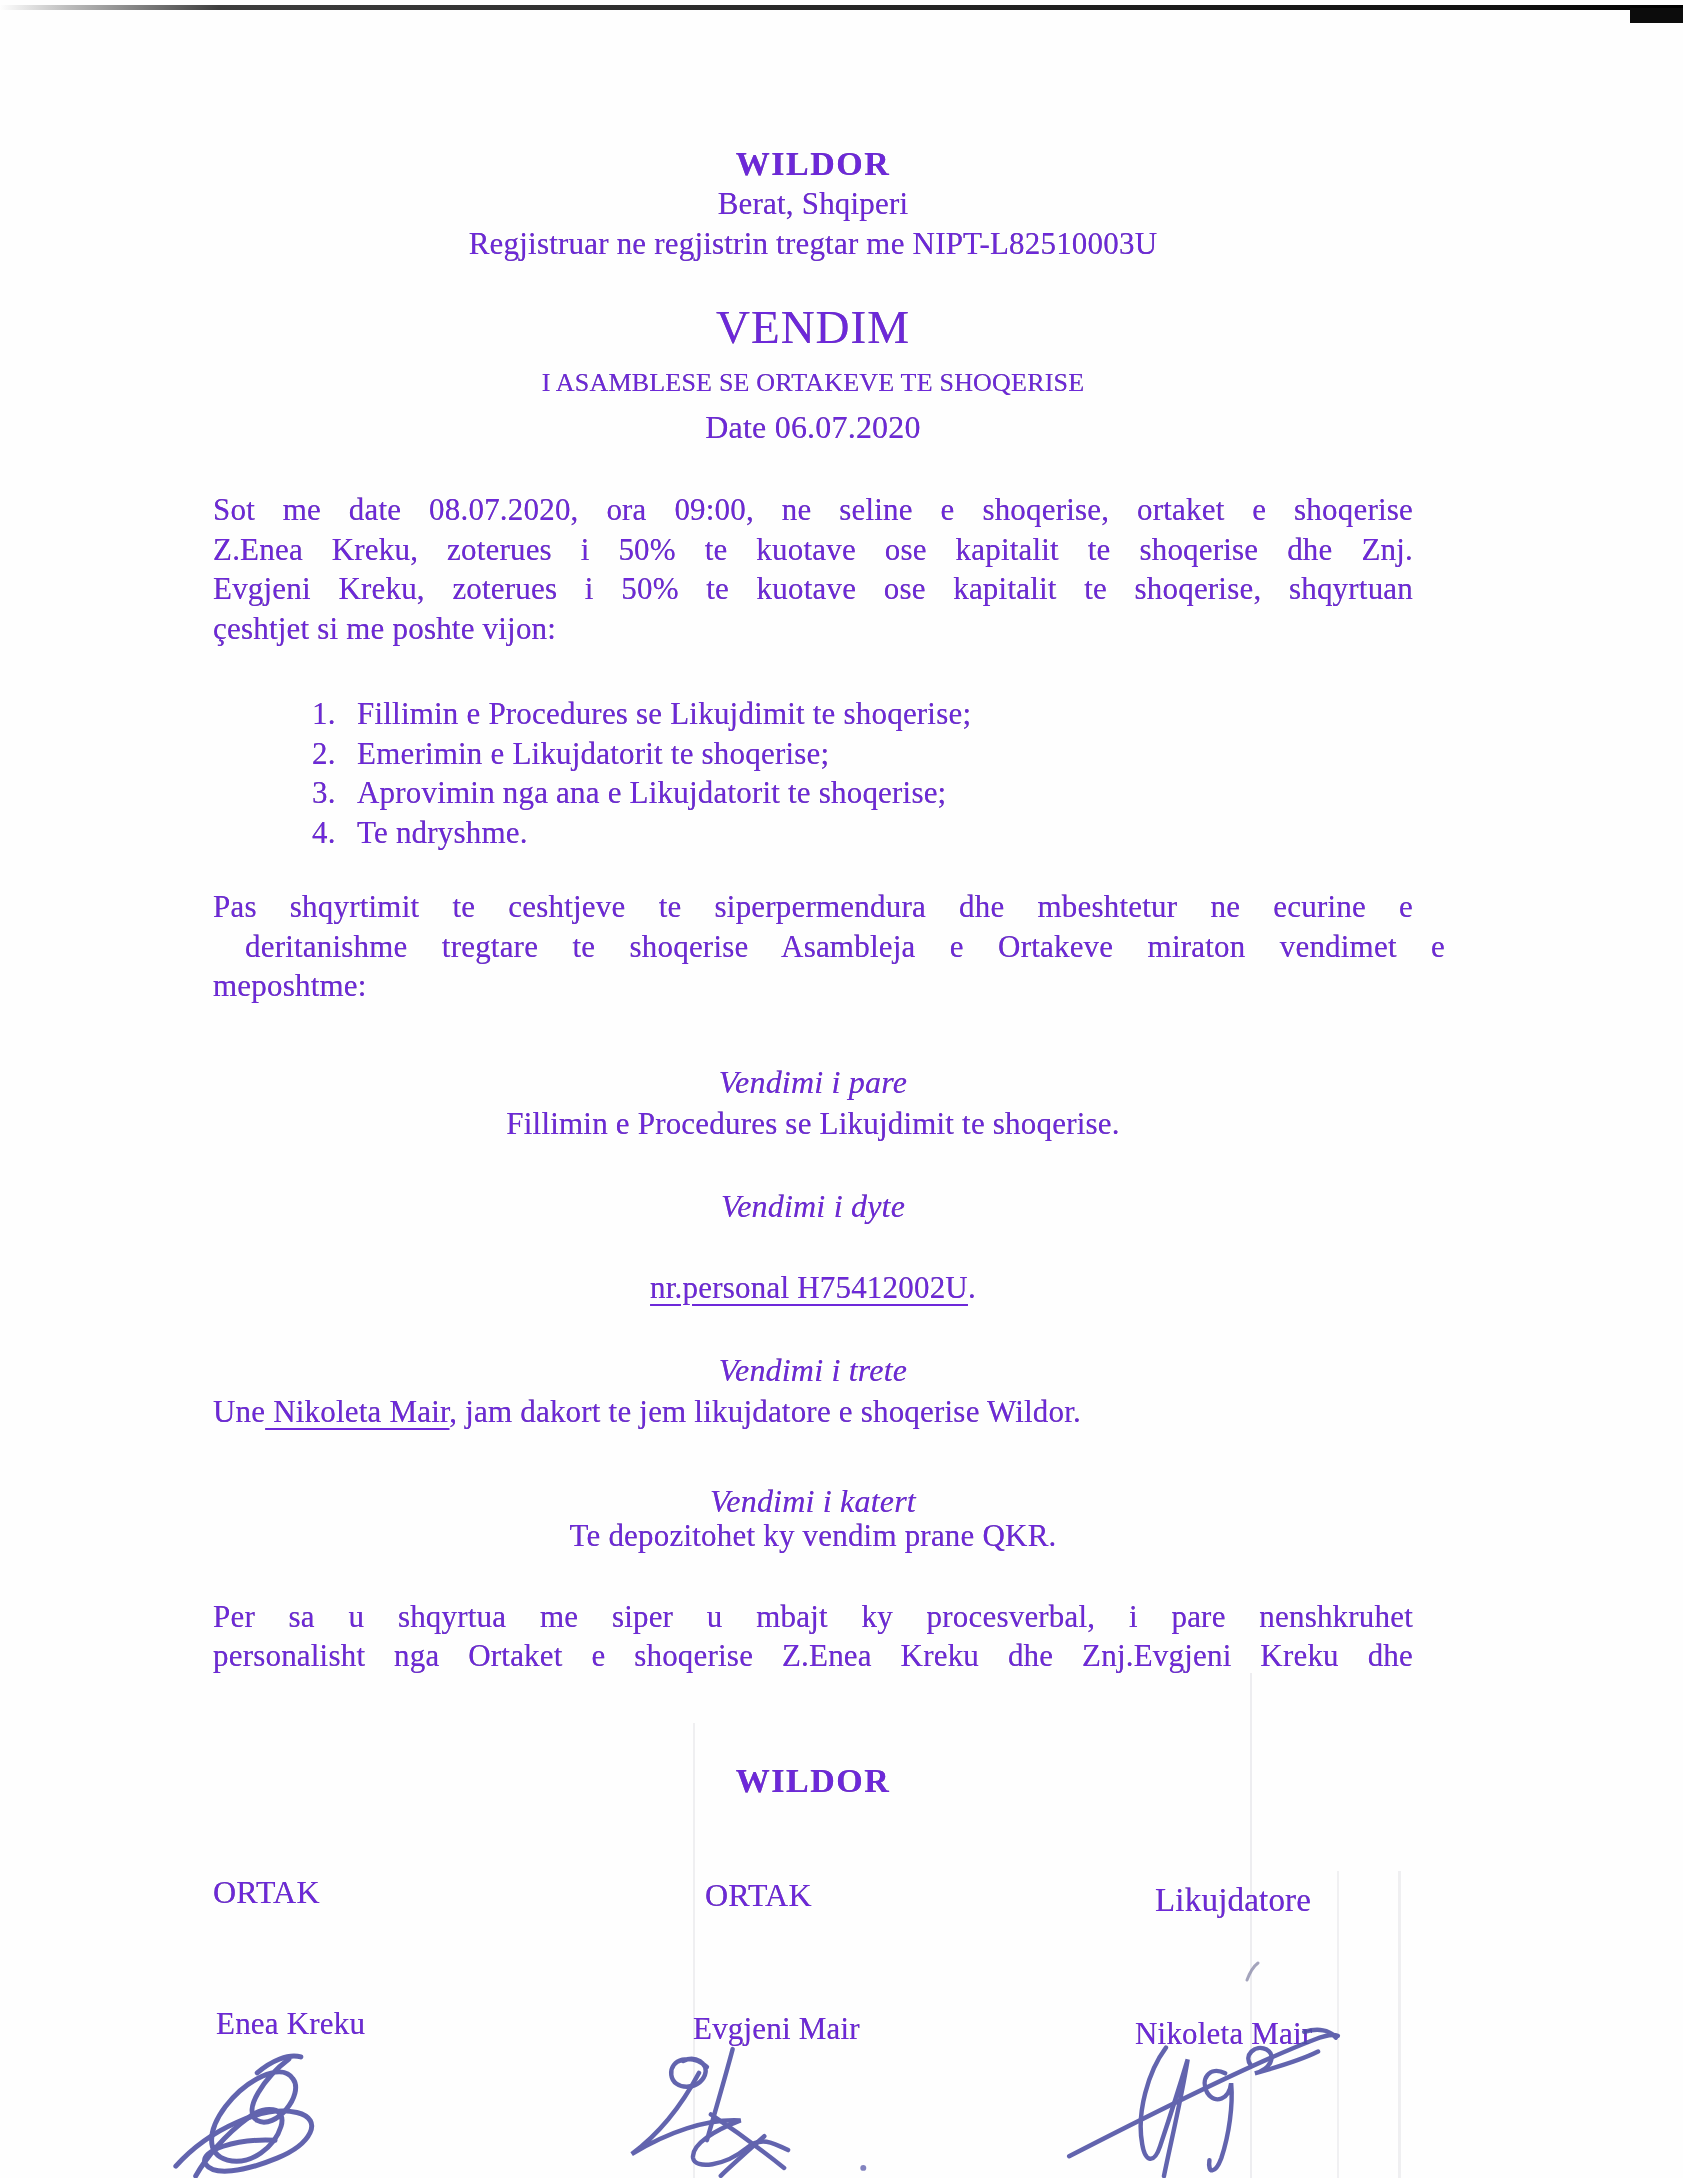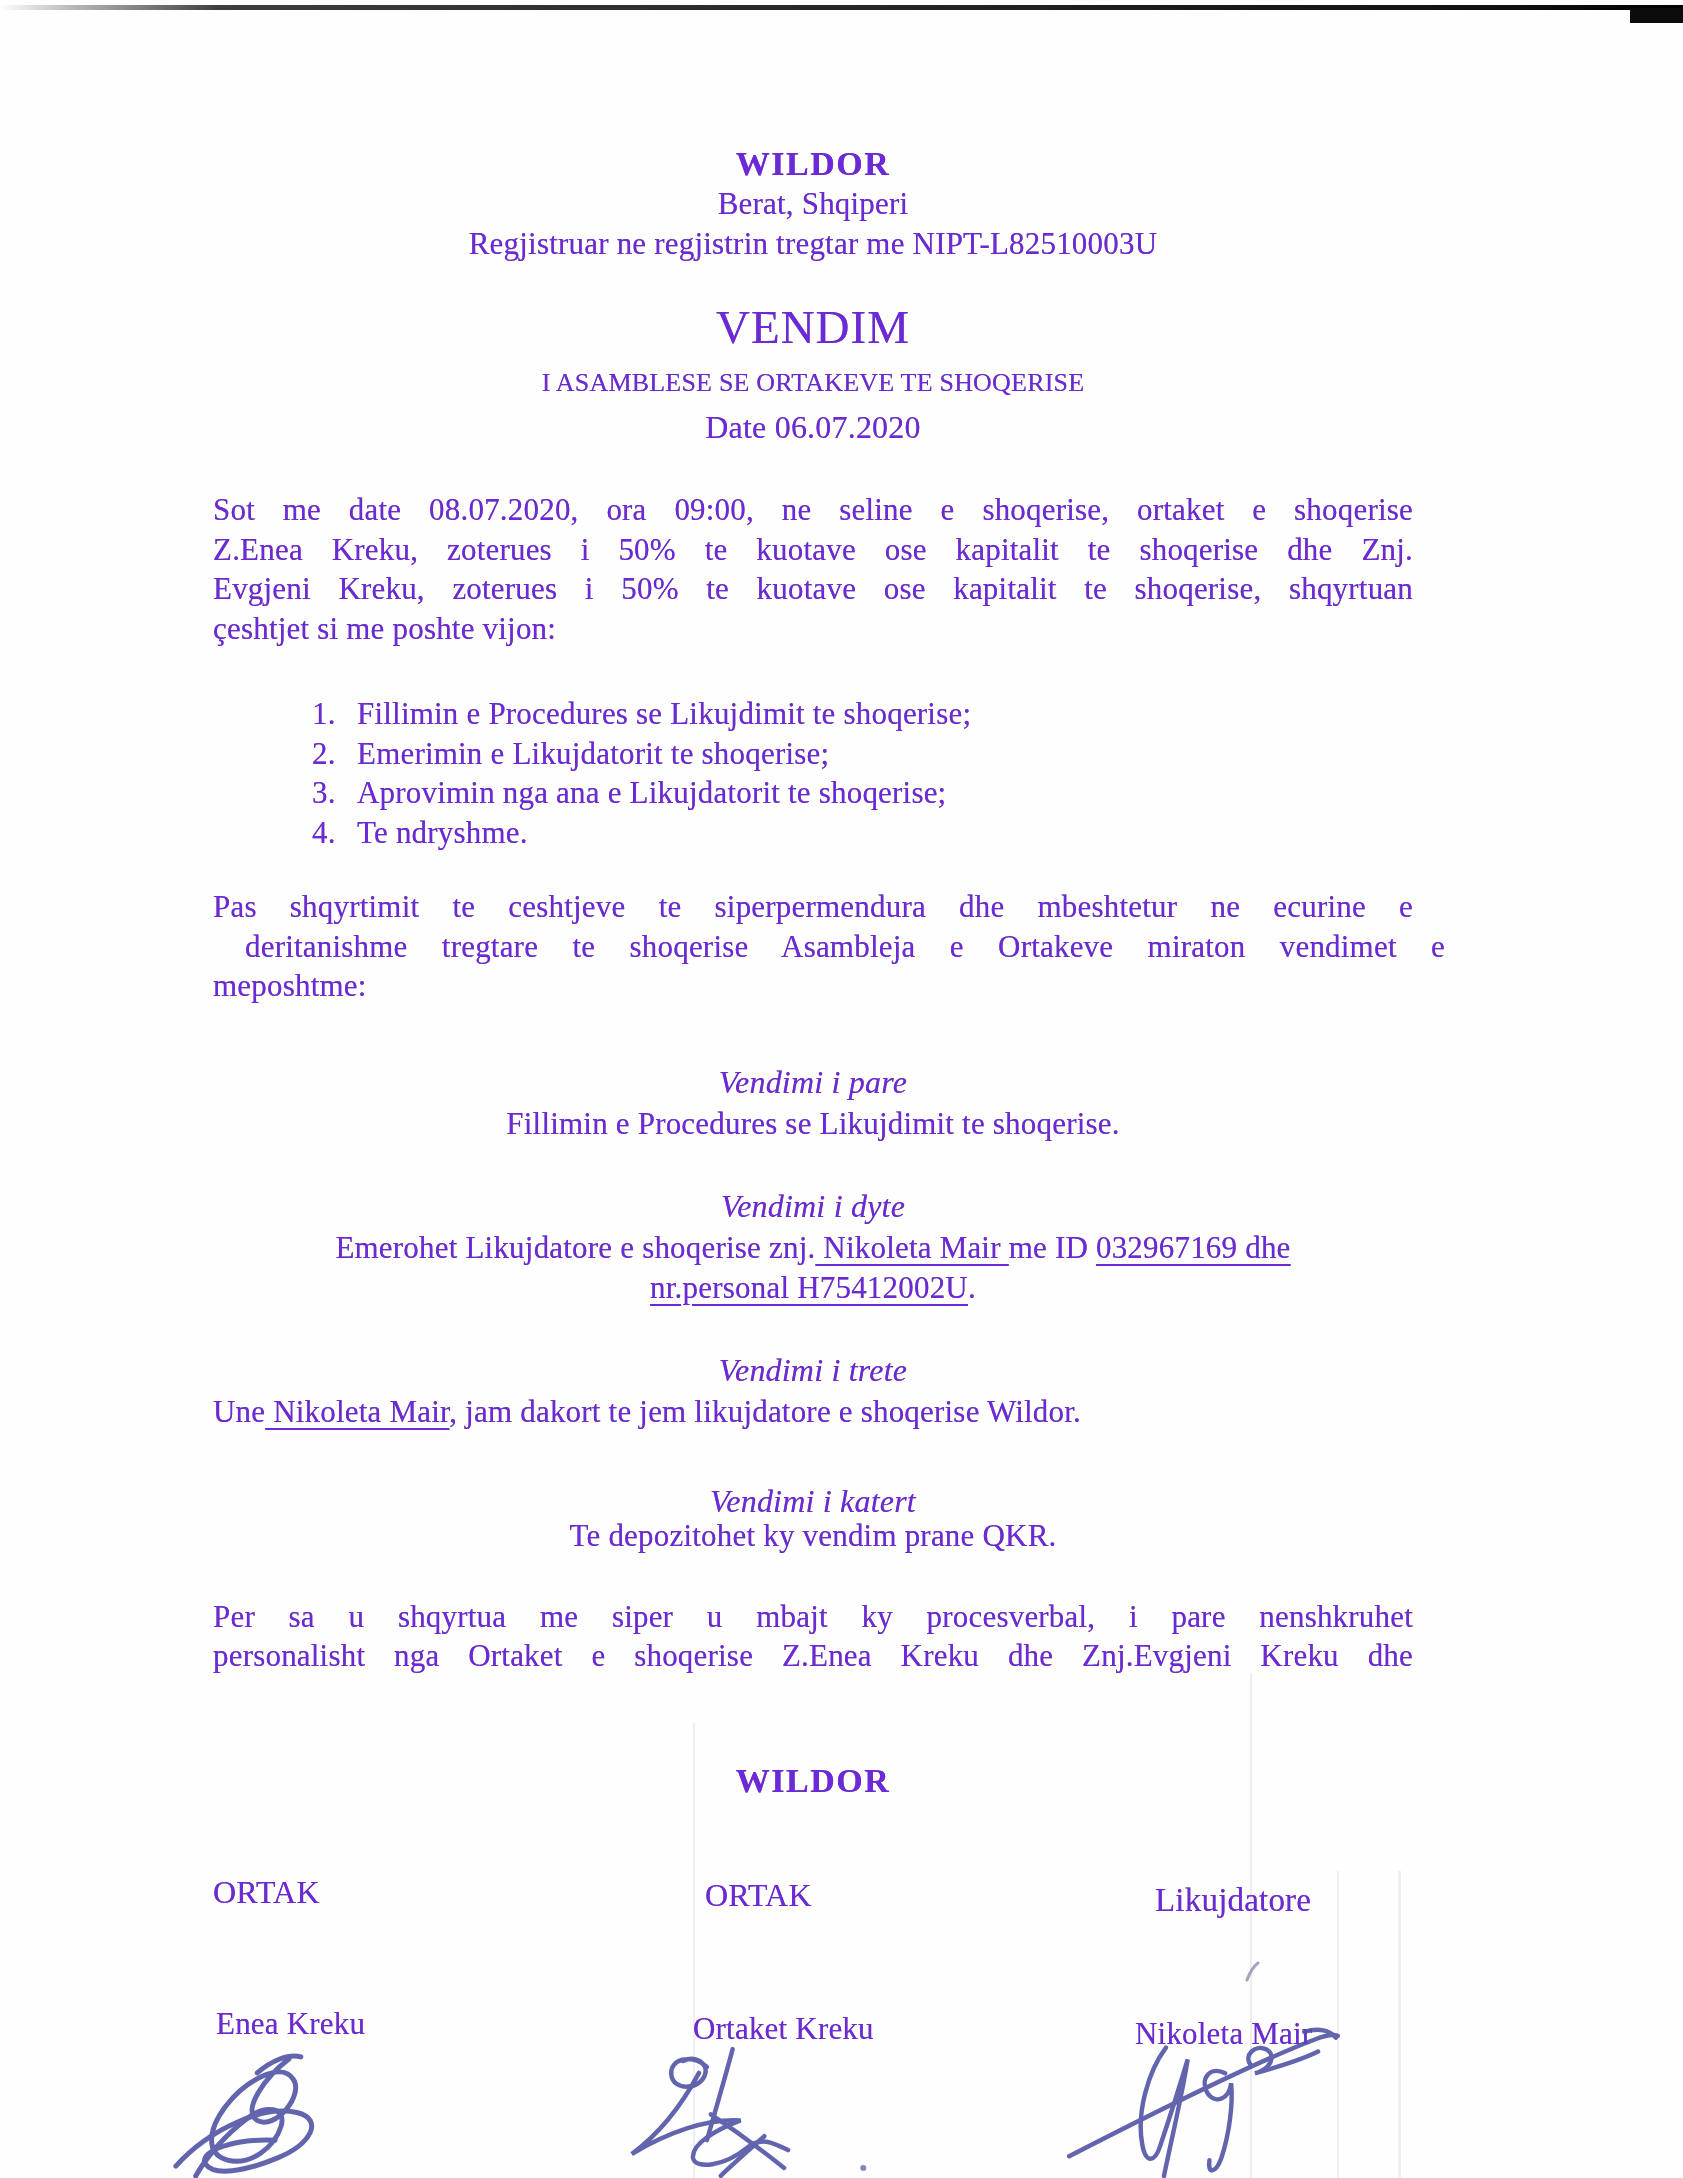--- a/index.html
+++ b/index.html
@@ -82,23 +82,20 @@
   </div>
 
   <div class="line j" style="top:889px;">Pas shqyrtimit te ceshtjeve te siperpermendura dhe mbeshtetur ne ecurine e</div>
   <div class="line j" style="top:929px;margin-left:32px;">deritanishme tregtare te shoqerise Asambleja e Ortakeve miraton vendimet e</div>
   <div class="line" style="top:968px;">meposhtme:</div>
 
   <div class="line c it" style="top:1064px;font-size:32px;">Vendimi i pare</div>
   <div class="line c" style="top:1106px;">Fillimin e Procedures se Likujdimit te shoqerise.</div>
 
   <div class="line c it" style="top:1188px;font-size:32px;">Vendimi i dyte</div>
-  <div class="line c" style="top:1230px;">
-    <span>Emerohet Likujdatore e shoqerise znj.</span><span class="u"> Nikoleta Mair </span><span>me ID </span><span class="u">032967169 dhe</span>
-  </div>
   <div class="line c" style="top:1270px;">
     <span class="u">nr.personal H75412002U</span><span>.</span>
   </div>
 
   <div class="line c it" style="top:1352px;font-size:32px;">Vendimi i trete</div>
   <div class="line" style="top:1394px;">
     <span>Une</span><span class="u"> Nikoleta Mair</span><span>, jam dakort te jem likujdatore e shoqerise Wildor.</span>
   </div>
 
   <div class="line c it" style="top:1476px;font-size:32px;margin-top:7px;">Vendimi i katert</div>
@@ -107,21 +104,21 @@
   <div class="line j" style="top:1599px;">Per sa u shqyrtua me siper u mbajt ky procesverbal, i pare nenshkruhet</div>
   <div class="line j" style="top:1638px;">personalisht nga Ortaket e shoqerise Z.Enea Kreku dhe Znj.Evgjeni Kreku dhe</div>
 
   <div class="line c bold" style="top:1762px;font-size:34px;letter-spacing:1.5px;">WILDOR</div>
 
   <div class="abs" style="left:213px;top:1874px;font-size:32px;">ORTAK</div>
   <div class="abs" style="left:705px;top:1877px;font-size:32px;">ORTAK</div>
   <div class="abs" style="left:1155px;top:1882px;font-size:33px;">Likujdatore</div>
 
   <div class="abs" style="left:216px;top:2006px;">Enea Kreku</div>
-  <div class="abs" style="left:693px;top:2011px;">Ortaket Kreku</div>
+  <div class="abs" style="left:693px;top:2011px;">Evgjeni Mair</div>
   <div class="abs" style="left:1135px;top:2016px;">Nikoleta Mair</div>
 
   <svg class="sig" style="left:158px;top:2049px;" width="248" height="131" viewBox="0 0 250 132">
     <g fill="none" stroke-width="5" stroke-linecap="round" opacity=".88">
       <path d="M132 10 C 108 28 84 62 100 72 C 118 82 148 46 136 30 C 124 12 88 32 68 58 C 50 82 48 106 70 112 C 94 118 118 98 124 78 C 130 58 108 56 90 70 C 68 86 48 110 38 128" stroke="#4d4fa4"></path>
       <path d="M18 118 C 52 80 108 56 140 64 C 168 71 154 96 120 110 C 86 124 56 128 48 116 C 40 102 80 90 118 92" stroke="#4d4fa4"></path>
       <path d="M100 24 C 114 12 132 4 144 8" stroke="#4d4fa4"></path>
     </g>
   </svg>
 

